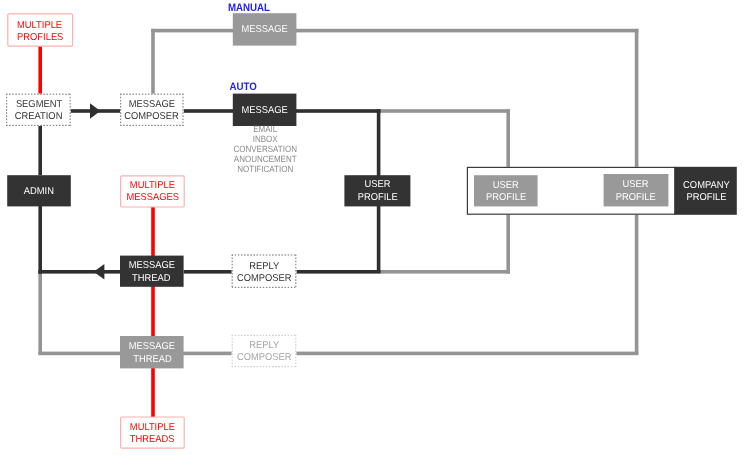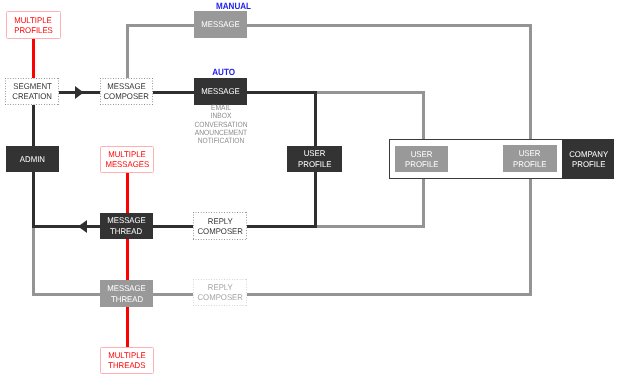--- a/index.html
+++ b/index.html
@@ -168,22 +168,22 @@
   <div class="node gray" style="left:502.6px;top:145.3px;width:54.2px;height:26.5px;">
     <span class="t">USER</span>
     <span class="t">PROFILE</span>
   </div>
 
   <div class="node dark" style="left:562.2px;top:139.2px;width:52.3px;height:39.8px;">
     <span class="t">COMPANY</span>
     <span class="t">PROFILE</span>
   </div>
 
-  <div class="anno" style="left:207px;top:1.5px;width:53.4px;"><span>MANUAL</span></div>
-  <div class="anno" style="left:197px;top:68px;width:53.4px;"><span>AUTO</span></div>
+  <div class="anno" style="left:181px;top:1.5px;width:53.4px;"><span>MANUAL</span></div>
+  <div class="anno" style="left:176px;top:68px;width:53.4px;"><span>AUTO</span></div>
 
   <div class="sublist" style="left:185.5px;top:104px;width:70px;">
     <span>EMAIL</span>
     <span>INBOX</span>
     <span>CONVERSATION</span>
     <span>ANOUNCEMENT</span>
     <span>NOTIFICATION</span>
   </div>
 
 </div>

